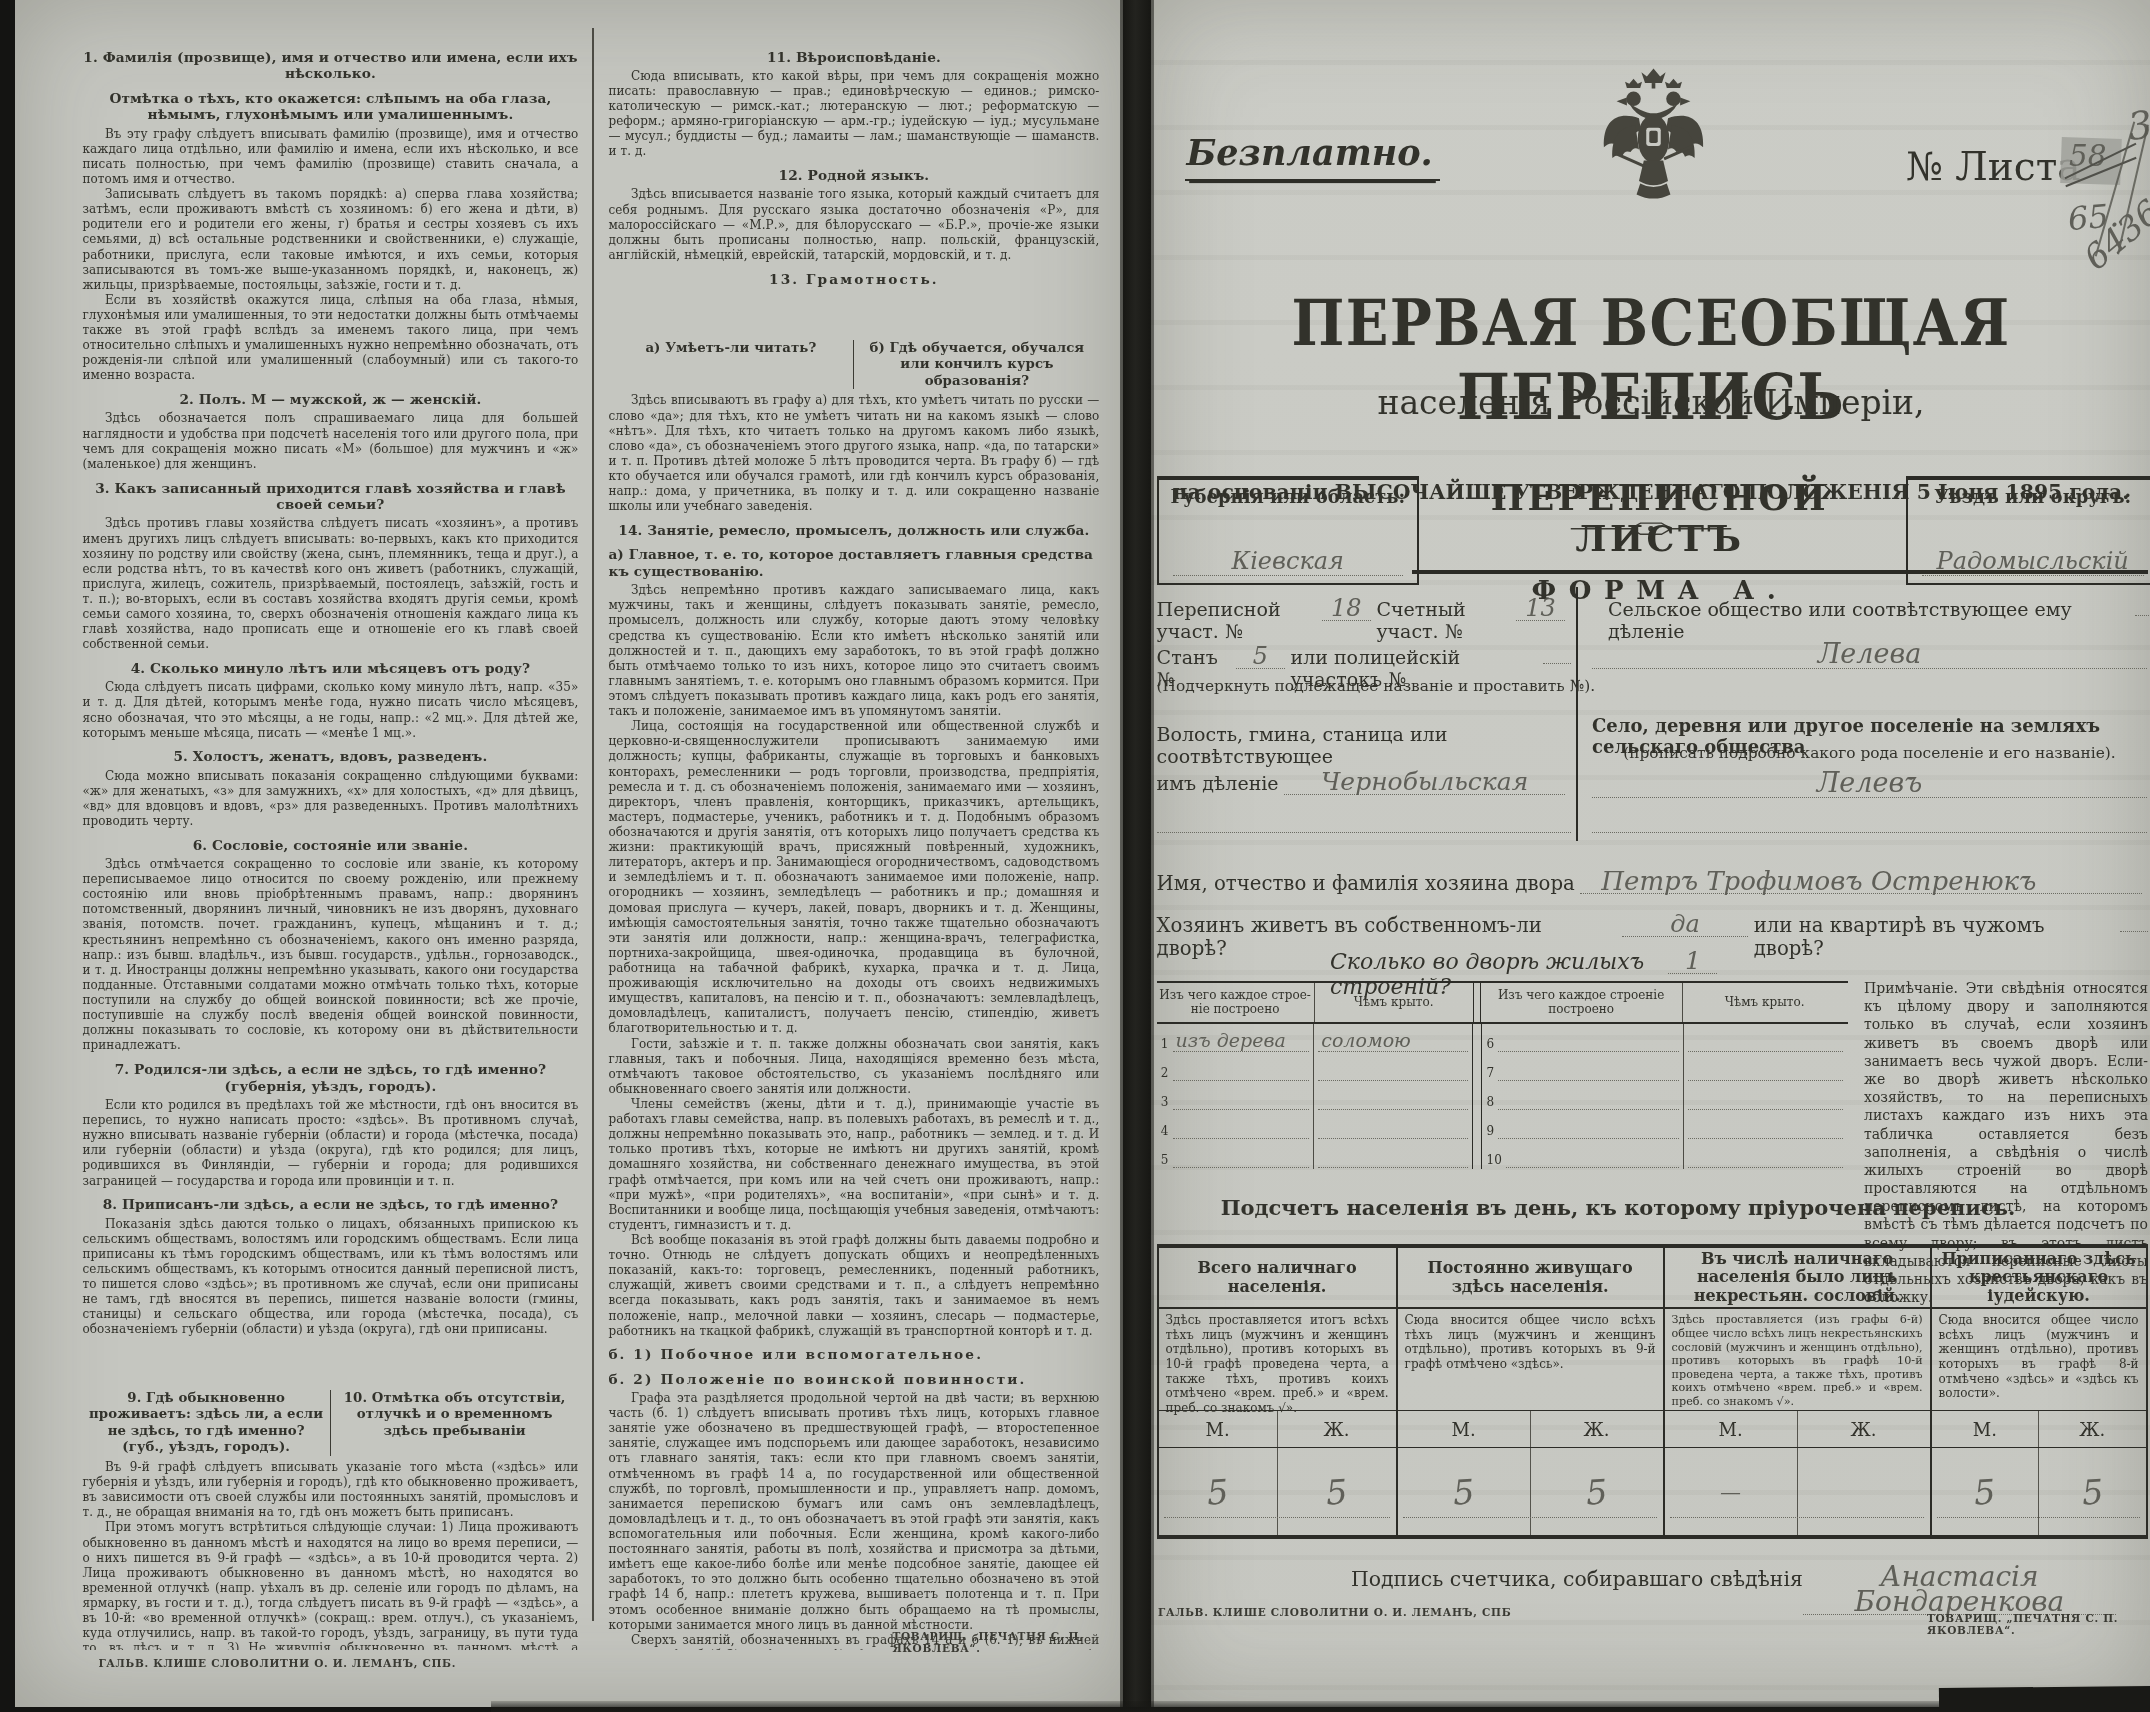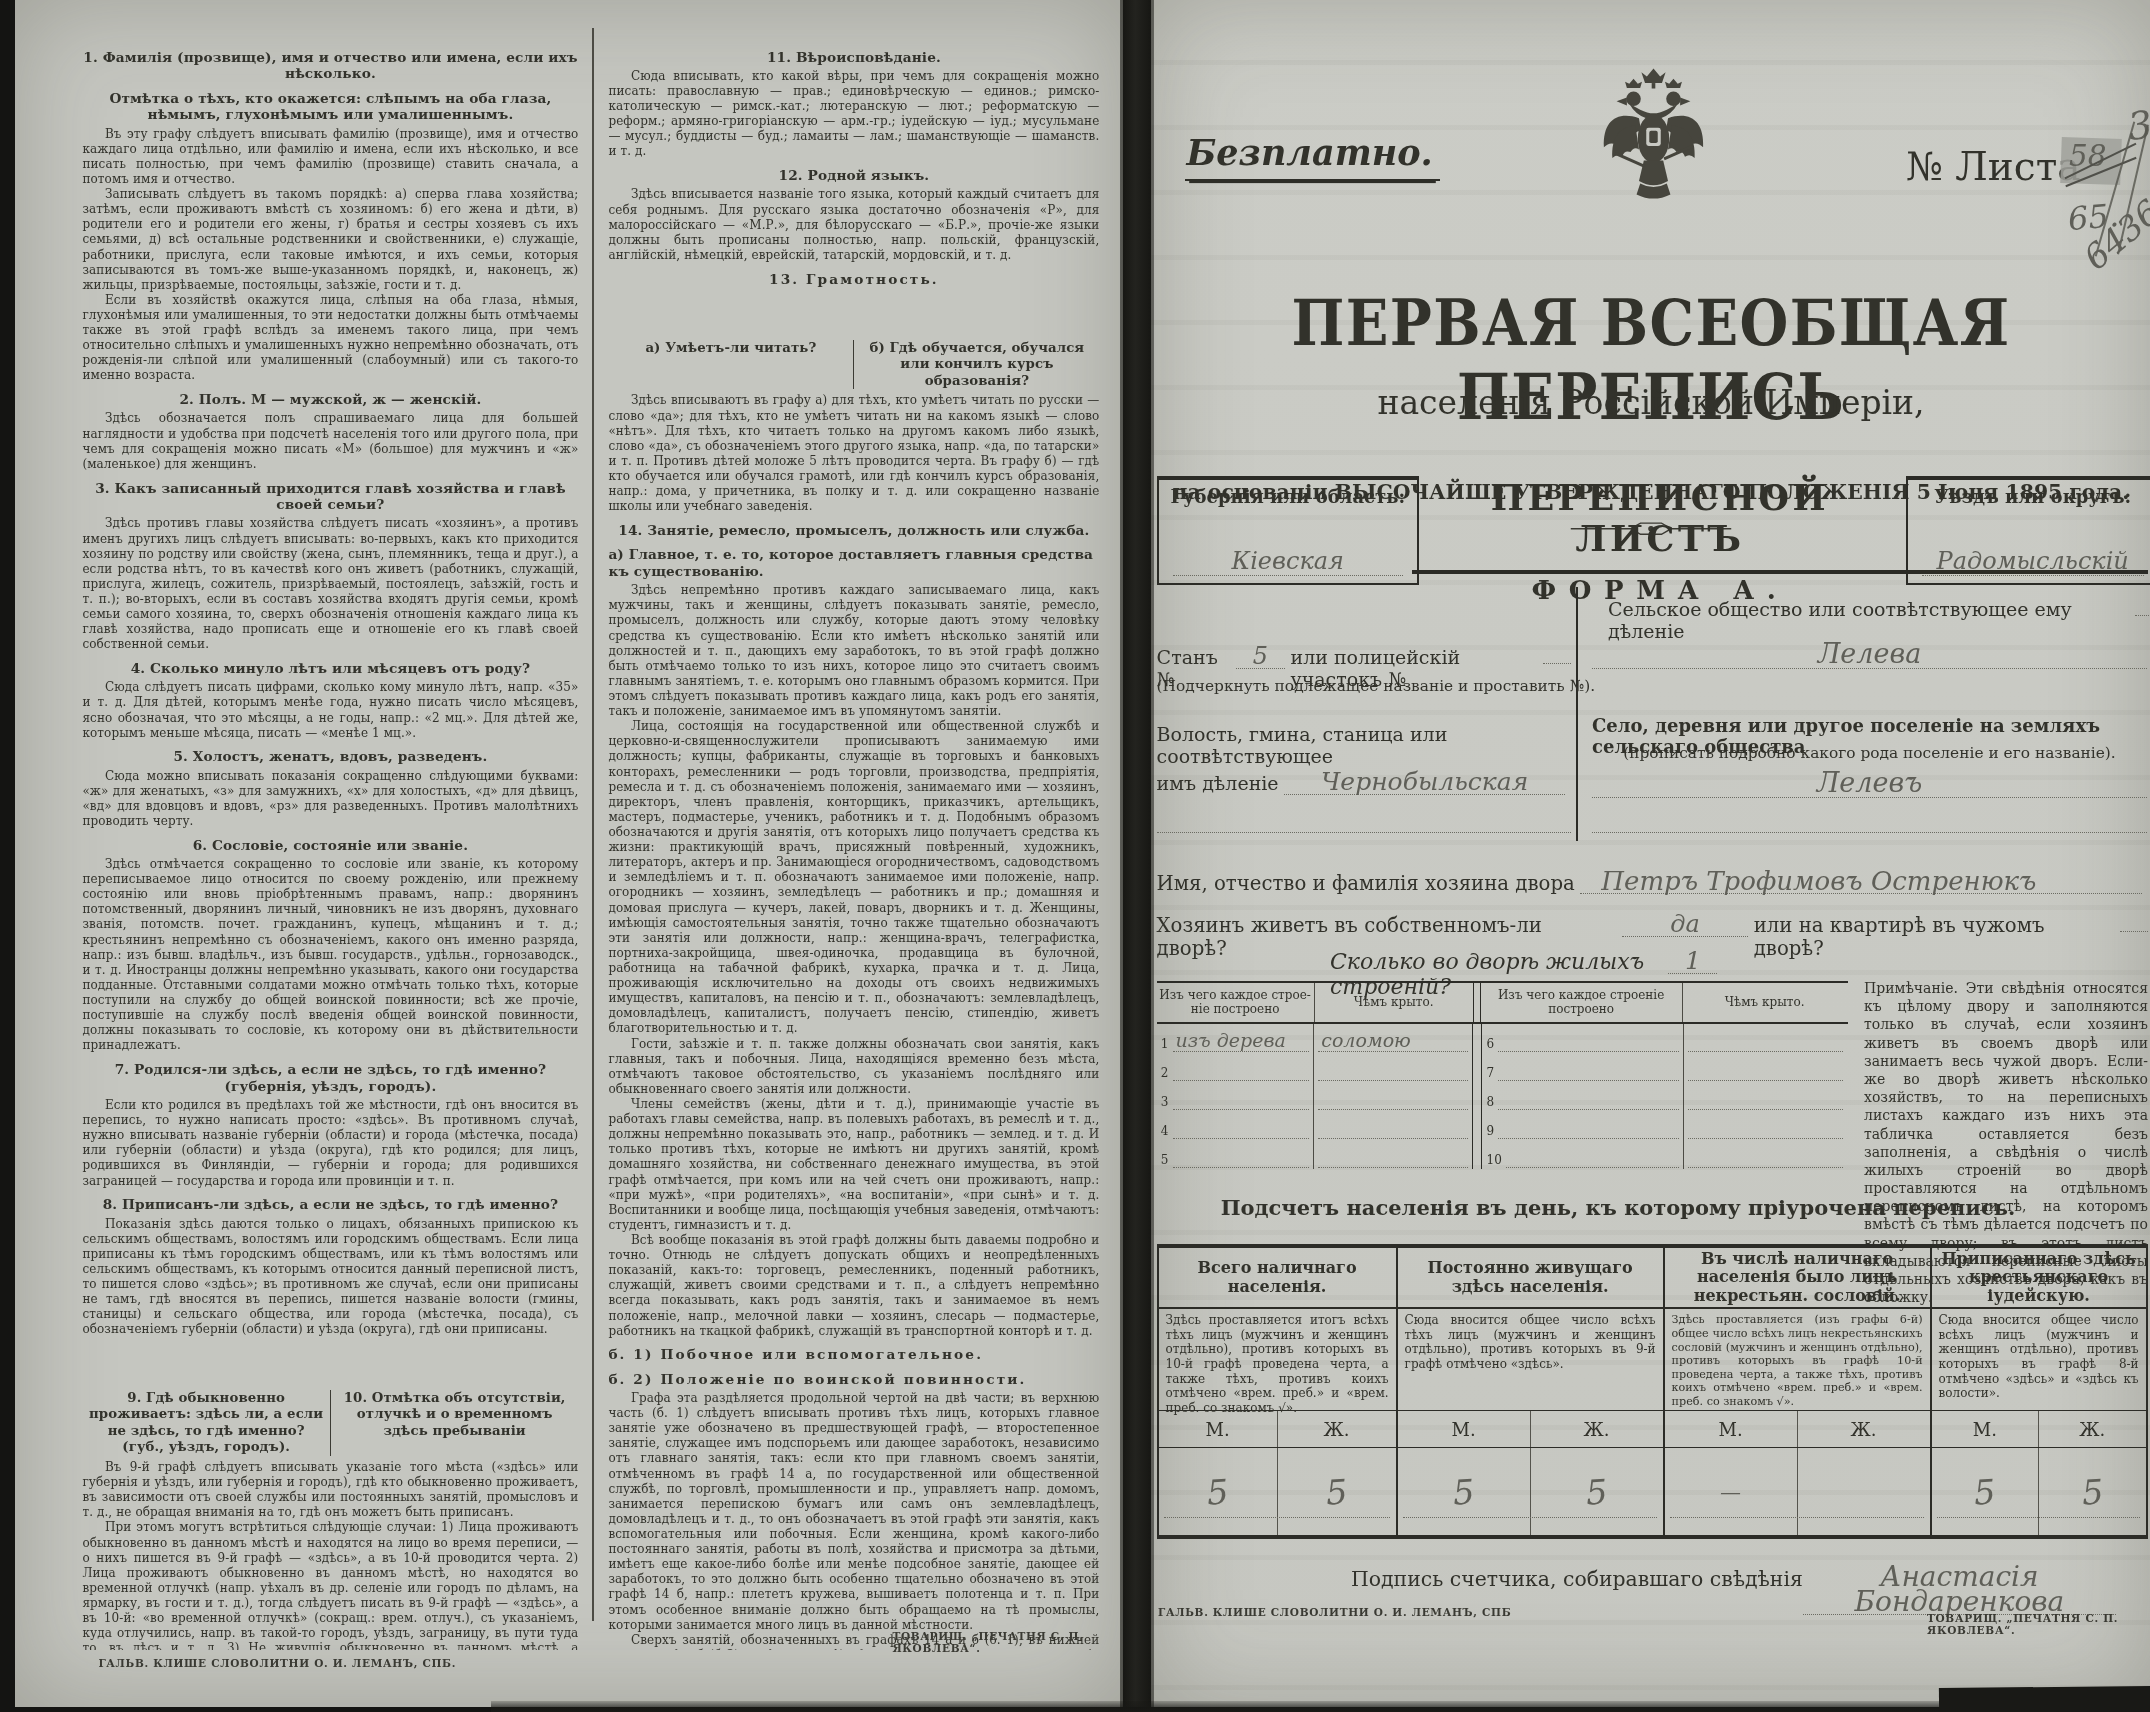--- a/index.html
+++ b/index.html
@@ -236,20 +236,26 @@
       <div class="l1">ПЕРЕПИСНОЙ ЛИСТЪ</div>
       <div class="l2">ФОРМА А.</div>
     </div>
     <div class="hdrbox" style="left:755px;width:241px;">
       <div class="lbl">Уѣздъ или округъ:</div>
       <div class="val hand">Радомысльскій</div>
     </div>
     <div class="bigrule"></div>
     <div class="vdiv"></div>
 
+    <div class="fline" style="left:5.6px;top:598px;width:414px;">
+      <span>Переписной участ. №</span>
+      <span class="fv hand">18</span>
+      <span>Счетный участ. №</span>
+      <span class="fv hand">13</span>
+    </div>
     <div class="fline" style="left:457px;top:598px;width:555px;">
       <span>Сельское общество или соотвѣтствующее ему дѣленіе</span>
       <span class="tail"></span>
     </div>
     <div class="fline" style="left:5.6px;top:646px;width:414px;">
       <span>Станъ №</span>
       <span class="fv hand">5</span>
       <span>или полицейскій участокъ №</span>
       <span class="tail"></span>
     </div>

